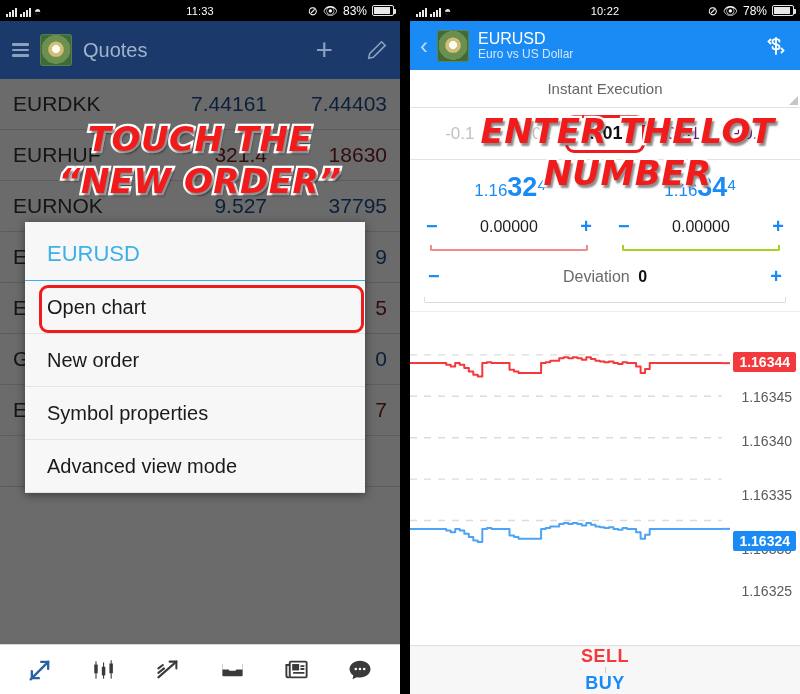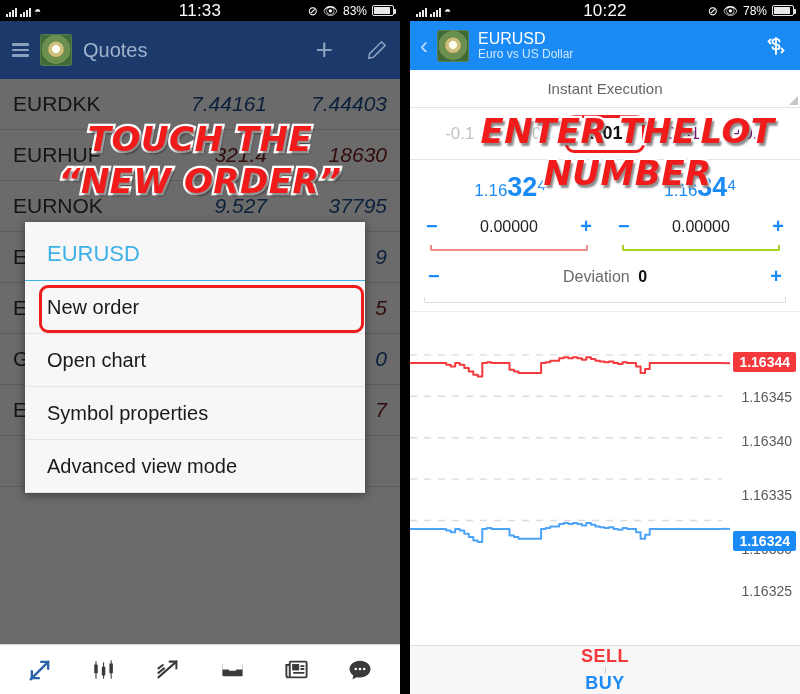--- a/index.html
+++ b/index.html
@@ -24,21 +24,21 @@
     padding: 0 6px; font-size: 12px; position: relative;
   }
   .sb-left { display: flex; align-items: flex-end; gap: 3px; height: 13px; }
   .sig { display: flex; align-items: flex-end; gap: 1px; height: 11px; }
   .sig i { width: 2px; background: #e8e8e8; display: block; }
   .sig i:nth-child(1){height:3px}.sig i:nth-child(2){height:5px}
   .sig i:nth-child(3){height:7px}.sig i:nth-child(4){height:9px}
   .wifi { font-size: 12px; line-height: 11px; color: #e8e8e8; }
   .sb-time {
     position: absolute; left: 0; right: 0; text-align: center;
-    font-size: 17px; color: #fff; letter-spacing: .2px;
+    font-size: 11px; color: #fff; letter-spacing: .2px;
   }
   .sb-right { display: flex; align-items: center; gap: 5px; font-size: 12px; position: relative; z-index: 2;}
   .batt {
     width: 22px; height: 11px; border: 1.5px solid #e8e8e8; border-radius: 2px;
     position: relative; display: inline-block;
   }
   .batt::after { content:""; position:absolute; right:-3px; top:3px; width:2px; height:5px; background:#e8e8e8; border-radius:0 1px 1px 0;}
   .batt i { position:absolute; left:1px; top:1px; bottom:1px; width: 78%; background:#e8e8e8; display:block;}
 
   
@@ -64,21 +64,21 @@
   .ic-pencil svg { display:block; }
 
   
   .quotes { position: relative; background: #fff; height: 574px; }
   .qrow {
     height: 51px; display: flex; align-items: center;
     padding: 0 13px; border-bottom: 1px solid #dcdcdc;
     font-size: 21px; color: #333;
   }
   .qsym { flex: 1; }
-  .qbid, .qask { width: 120px; text-align: right; font-style: italic; }
+  .qbid, .qask { width: 120px; text-align: right; }
   .qbid.blue, .qask.blue { color: #1f4e8c; }
   .qbid.red, .qask.red { color: #7a2020; }
   .dim-overlay {
     position: absolute; inset: 0; background: rgba(0,0,0,.58); pointer-events: none;
   }
 
   
   .botnav {
     position:absolute; bottom:0; left:0; right:0;
     height: 50px; background: #fff; border-top: 1px solid #d6d6d6;
@@ -349,22 +349,22 @@
           <path d="M12 4C6.9 4 3 7.3 3 11.2c0 2.2 1.3 4.2 3.3 5.5L5.6 20l3.6-1.8c.9.2 1.8.3 2.8.3 5.1 0 9-3.3 9-7.3S17.1 4 12 4z"></path>
           <circle cx="8.4" cy="11.1" r="1.1" fill="#fff"></circle>
             <circle cx="12" cy="11.1" r="1.1" fill="#fff"></circle>
             <circle cx="15.6" cy="11.1" r="1.1" fill="#fff"></circle>
         </svg>
       </span>
     </div>
 
     <div class="dialog">
       <div class="dlg-title">EURUSD</div>
+      <div class="dlg-item">Open chart</div>
       <div class="dlg-item">New order</div>
-      <div class="dlg-item">Open chart</div>
       <div class="dlg-item">Symbol properties</div>
       <div class="dlg-item">Advanced view mode</div>
       <div class="highlight-box"></div>
     </div>
 
     <div class="callout-l">
       <span class="ln calltext">TOUCH THE</span>
       <span class="ln calltext">“NEW ORDER”</span>
     </div>
   </div>

